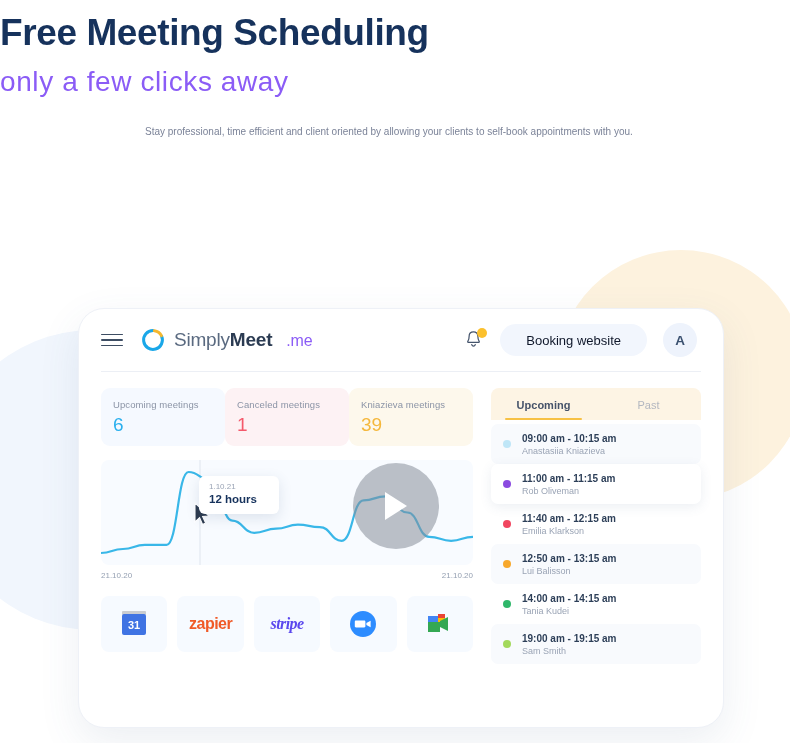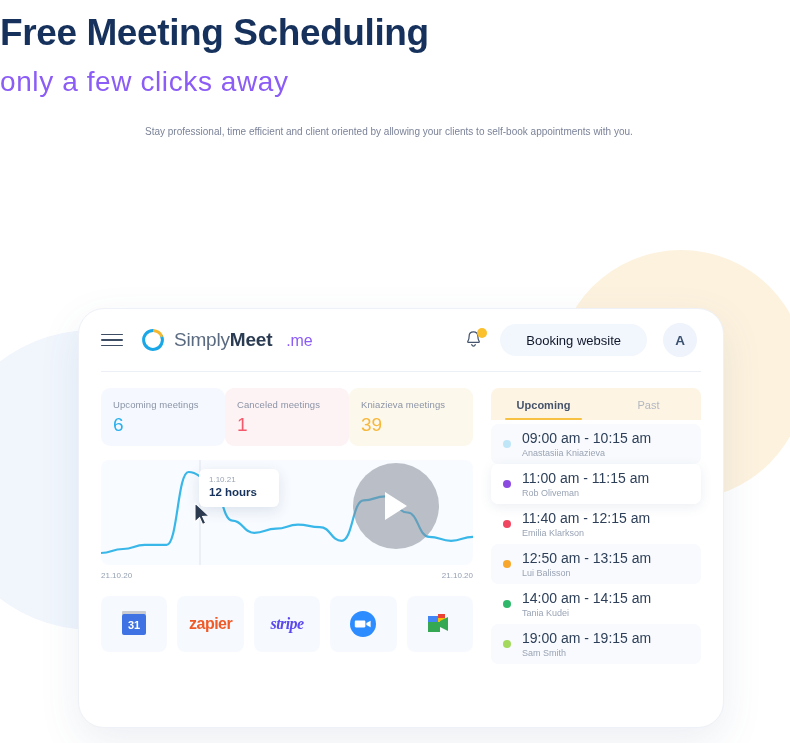--- a/index.html
+++ b/index.html
@@ -108,21 +108,21 @@
   .stat .val { font-size: 19px; margin-top: 4px; font-weight: normal; }
 
   
   .chart-box {
     position: relative; margin-top: 14px; height: 105px;
     background: #f8fbff; border-radius: 8px; overflow: visible;
   }
   .chart-svg { position: absolute; left: 0; top: 0; }
   .cursor-pointer { position: absolute; left: 92px; top: 42px; }
   .tooltip {
-    position: absolute; left: 98px; top: 9px; width: 80px; height: 38px;
+    position: absolute; left: 98px; top: 16px; width: 80px; height: 38px;
     background: #fff; border-radius: 6px; padding: 6px 10px;
     box-shadow: 0 4px 14px rgba(60,85,130,0.14);
   }
   .tooltip .t1 { font-size: 8px; color: #9aa4b5; }
   .tooltip .t2 { font-size: 11.5px; font-weight: bold; color: #16325c; margin-top: 2px; }
   .play-btn {
     position: absolute; left: 252px; top: 3px;
     width: 86px; height: 86px; border-radius: 50%;
     background: rgba(134,142,153,0.55);
     display: flex; align-items: center; justify-content: center; cursor: pointer;
@@ -157,21 +157,21 @@
   .tab.inactive { color: #b3b7c0; }
 
   .mlist { margin-top: 4px; }
   .mrow {
     display: flex; align-items: center; gap: 11px;
     height: 40px; padding: 0 12px; border-radius: 7px;
   }
   .mrow.alt { background: #f8fafd; }
   .mrow.card { background: #fff; box-shadow: 0 3px 12px rgba(70,95,140,0.10); }
   .dot { width: 8px; height: 8px; border-radius: 50%; flex: none; }
-  .mtime { font-size: 14px; font-weight: normal; color: #2d3f58; }
+  .mtime { font-size: 10px; font-weight: bold; color: #2d3f58; }
   .mname { font-size: 9px; color: #9aa4b5; margin-top: 2px; }
 </style>
 </head>
 <body>
 
 <div class="page">
 
   <div class="blob-yellow"></div>
   <div class="blob-blue"></div>
 

